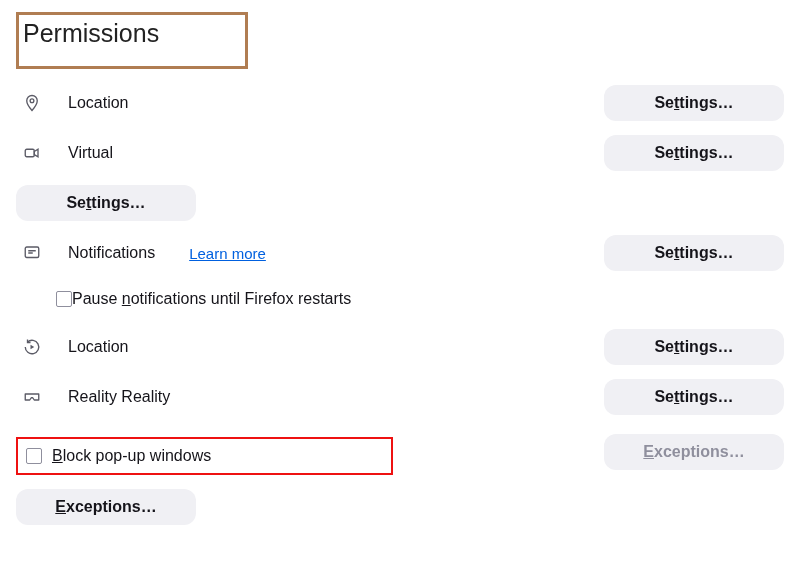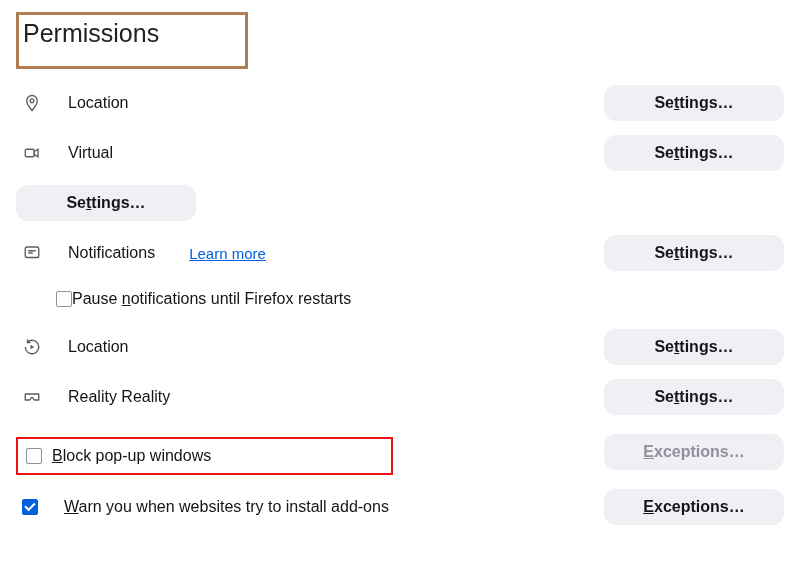--- a/index.html
+++ b/index.html
@@ -218,20 +218,16 @@
   <div class="row">
     <div class="red-box" style="flex:0 0 auto; display:flex; align-items:center; gap:10px; padding:8px 180px 8px 8px;">
       <span class="checkbox"></span>
       <span class="check-label"><span class="ul">B</span>lock pop-up windows</span>
     </div>
     <button class="btn disabled"><span class="ul">E</span>xceptions…</button>
   </div>
 
   
   <div class="row">
-    <div class="row-left">
-      <span class="checkbox checked"></span>
-      <span class="check-label"><span class="ul">W</span>arn you when websites try to install add-ons</span>
-    </div>
     <button class="btn"><span class="ul">E</span>xceptions…</button>
   </div>
 
 </div>
 
 </body></html>

